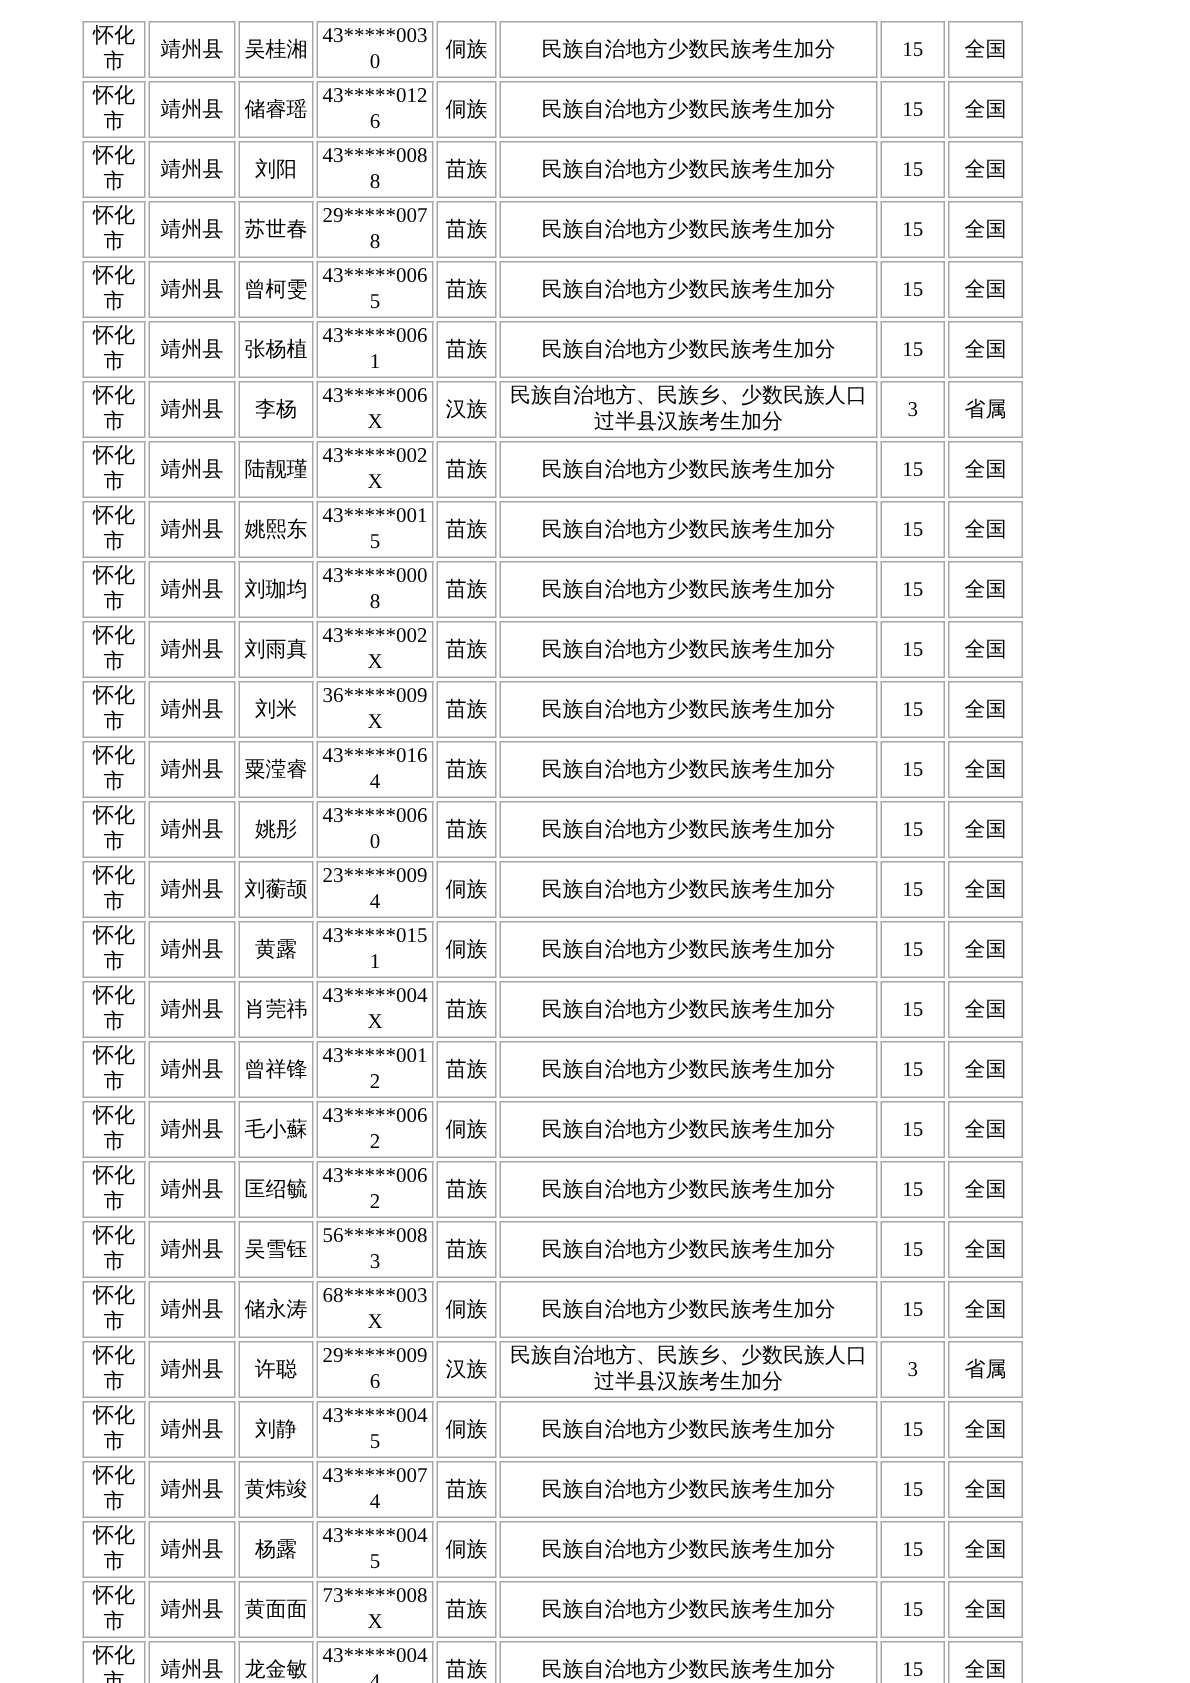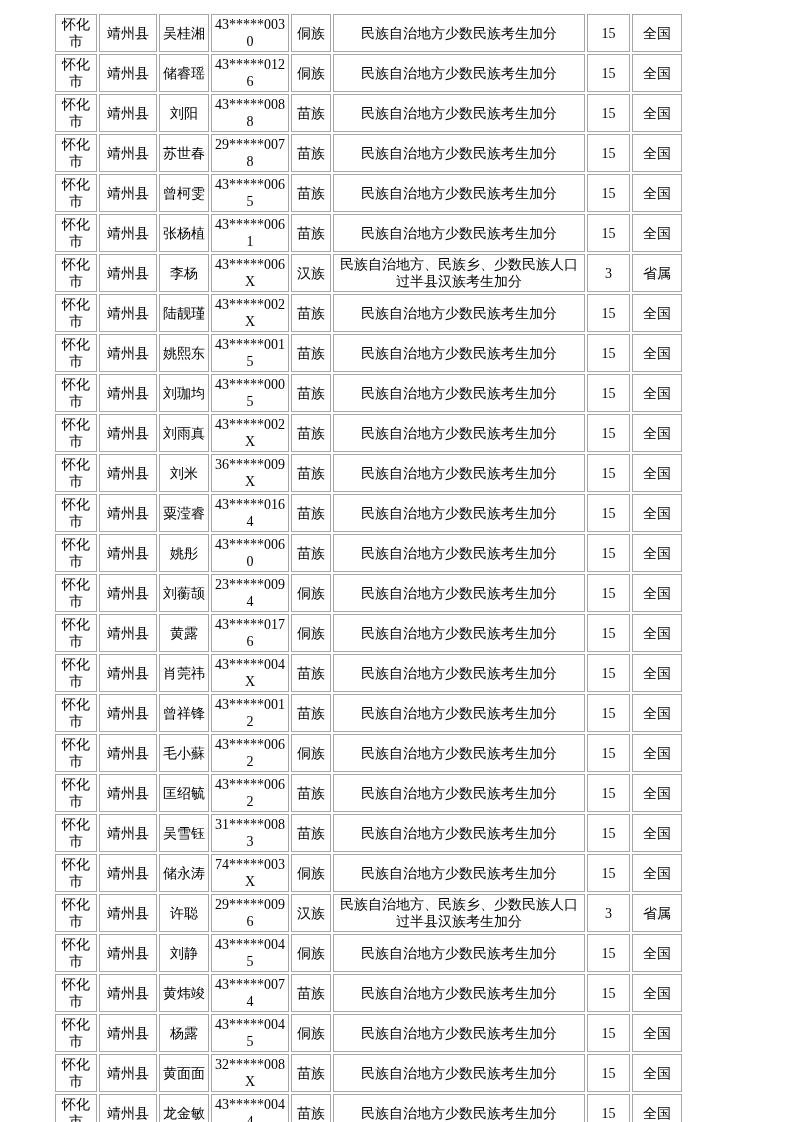--- a/index.html
+++ b/index.html
@@ -158,21 +158,21 @@
       <td>苗族</td>
       <td>民族自治地方少数民族考生加分</td>
       <td>15</td>
       <td>全国</td>
     </tr>
 
     <tr>
       <td>怀化市</td>
       <td>靖州县</td>
       <td>刘珈均</td>
-      <td>43*****0005</td>
+      <td>43*****0008</td>
       <td>苗族</td>
       <td>民族自治地方少数民族考生加分</td>
       <td>15</td>
       <td>全国</td>
     </tr>
 
     <tr>
       <td>怀化市</td>
       <td>靖州县</td>
       <td>刘雨真</td>
@@ -224,21 +224,21 @@
       <td>侗族</td>
       <td>民族自治地方少数民族考生加分</td>
       <td>15</td>
       <td>全国</td>
     </tr>
 
     <tr>
       <td>怀化市</td>
       <td>靖州县</td>
       <td>黄露</td>
-      <td>43*****0176</td>
+      <td>43*****0151</td>
       <td>侗族</td>
       <td>民族自治地方少数民族考生加分</td>
       <td>15</td>
       <td>全国</td>
     </tr>
 
     <tr>
       <td>怀化市</td>
       <td>靖州县</td>
       <td>肖莞祎</td>
@@ -279,32 +279,32 @@
       <td>苗族</td>
       <td>民族自治地方少数民族考生加分</td>
       <td>15</td>
       <td>全国</td>
     </tr>
 
     <tr>
       <td>怀化市</td>
       <td>靖州县</td>
       <td>吴雪钰</td>
-      <td>31*****0083</td>
+      <td>56*****0083</td>
       <td>苗族</td>
       <td>民族自治地方少数民族考生加分</td>
       <td>15</td>
       <td>全国</td>
     </tr>
 
     <tr>
       <td>怀化市</td>
       <td>靖州县</td>
       <td>储永涛</td>
-      <td>74*****003X</td>
+      <td>68*****003X</td>
       <td>侗族</td>
       <td>民族自治地方少数民族考生加分</td>
       <td>15</td>
       <td>全国</td>
     </tr>
 
     <tr>
       <td>怀化市</td>
       <td>靖州县</td>
       <td>许聪</td>
@@ -345,21 +345,21 @@
       <td>侗族</td>
       <td>民族自治地方少数民族考生加分</td>
       <td>15</td>
       <td>全国</td>
     </tr>
 
     <tr>
       <td>怀化市</td>
       <td>靖州县</td>
       <td>黄面面</td>
-      <td>32*****008X</td>
+      <td>73*****008X</td>
       <td>苗族</td>
       <td>民族自治地方少数民族考生加分</td>
       <td>15</td>
       <td>全国</td>
     </tr>
 
     <tr>
       <td>怀化市</td>
       <td>靖州县</td>
       <td>龙金敏</td>

